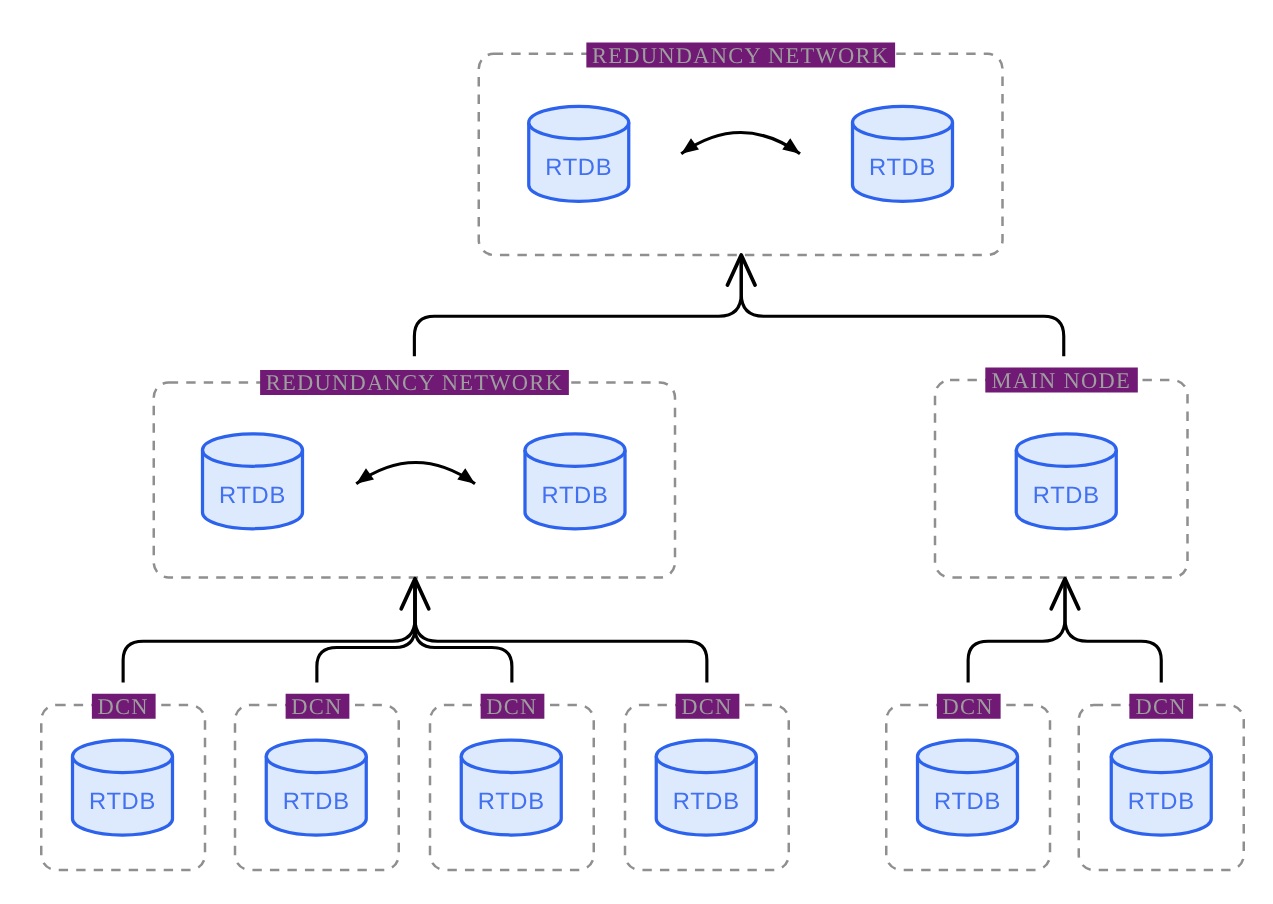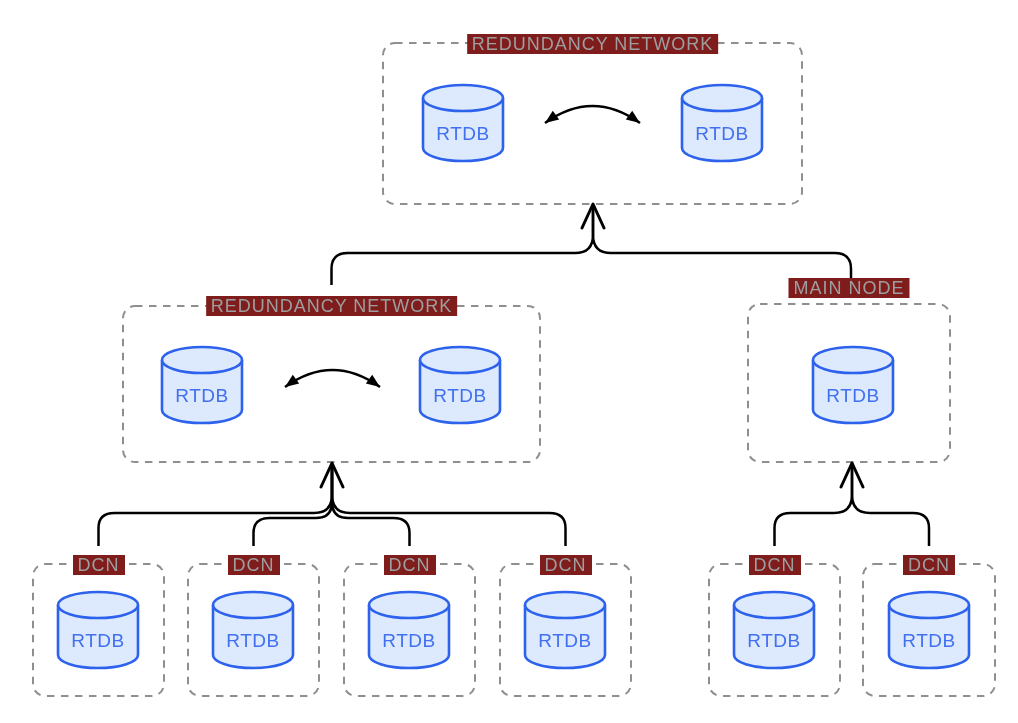--- a/index.html
+++ b/index.html
@@ -33,27 +33,28 @@
 
   
   .edge { fill: none; stroke: #000000; stroke-width: 2.5; }
   .head { fill: none; stroke: #000000; stroke-width: 3; stroke-linecap: round; stroke-linejoin: round; }
   .sync { fill: none; stroke: #000000; stroke-width: 2.5; }
 
   
   .glabel {
     position: absolute;
     transform: translate(-50%, -50%);
-    background: #7f1d1d;
+    background: #701a75;
     padding: 0 5px;
     font-size: 18px;
     letter-spacing: 1px;
     color: #9e9e9e;
     white-space: nowrap;
     line-height: 20px;
+    font-family: Liberation Serif, serif;
   }
 </style>
 </head>
 <body>
 
 <div class="canvas">
 
   <svg width="1018" height="723" viewBox="0 0 1018 723">
     <defs>
       <marker id="mk-arrow" markerUnits="userSpaceOnUse" markerWidth="16" markerHeight="14" refX="14.5" refY="7" orient="auto-start-reverse">
@@ -146,21 +147,21 @@
     </g>
     <g transform="translate(889,592)">
       <path class="cylbody" d="M0,13 L0,63 A40,13 0 0 0 80,63 L80,13"></path>
       <ellipse class="cyltop" cx="40" cy="13" rx="40" ry="13"></ellipse>
       <text class="cyltext" x="40" y="55" text-anchor="middle">RTDB</text>
     </g>
   </svg>
 
   <div class="glabel" style="left:592.5px; top:44px">REDUNDANCY NETWORK</div>
   <div class="glabel" style="left:331.5px; top:306px">REDUNDANCY NETWORK</div>
-  <div class="glabel" style="left:849px; top:288px">MAIN NODE</div>
+  <div class="glabel" style="left:849px; top:304px">MAIN NODE</div>
   <div class="glabel" style="left:98.5px; top:565px">DCN</div>
   <div class="glabel" style="left:253.5px; top:565px">DCN</div>
   <div class="glabel" style="left:409.5px; top:565px">DCN</div>
   <div class="glabel" style="left:565.5px; top:565px">DCN</div>
   <div class="glabel" style="left:774.5px; top:565px">DCN</div>
   <div class="glabel" style="left:929px; top:565px">DCN</div>
 
 </div>
 
 </body></html>

